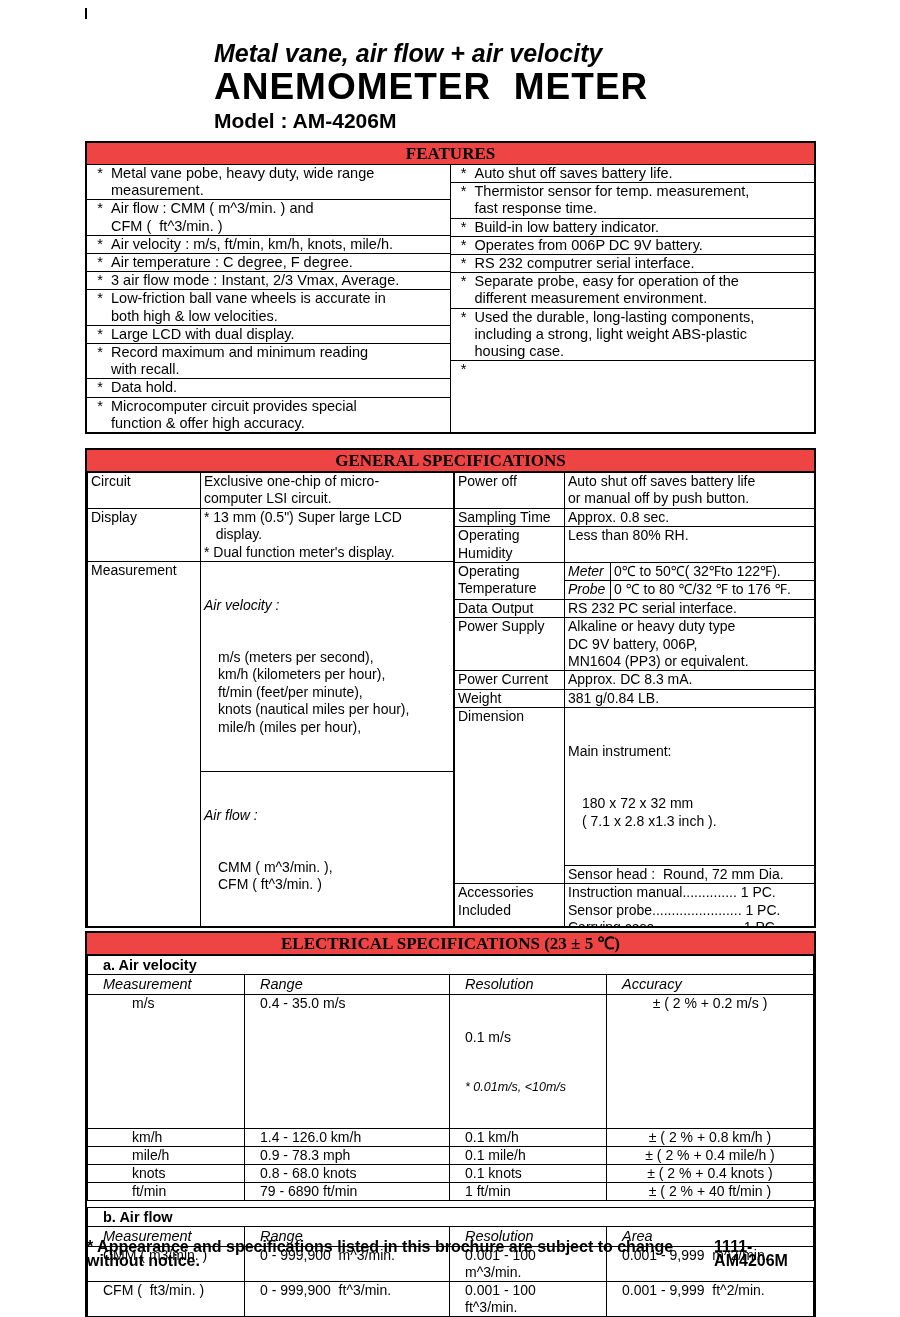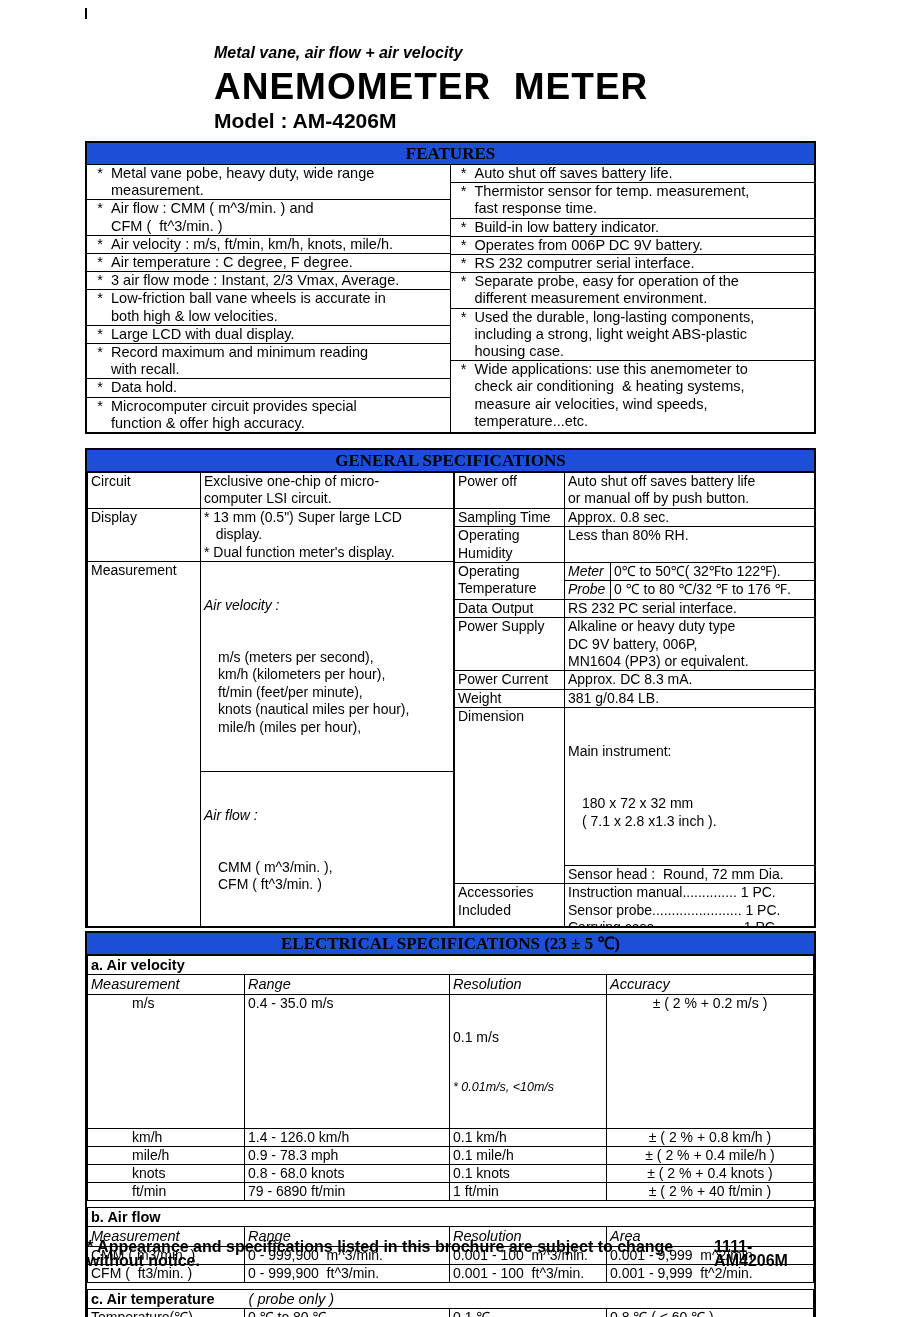--- a/index.html
+++ b/index.html
@@ -3,28 +3,28 @@
 <meta charset="utf-8">
 <style>
   html,body{margin:0;padding:0;}
   body{
     width:900px;height:1317px;background:#ffffff;color:#000;
     font-family:"Liberation Sans",sans-serif;position:relative;overflow:hidden;
   }
   .abs{position:absolute;}
   
   .titleblock{left:214px;top:40px;}
-  .subtitle{font-size:16px;font-weight:bold;font-style:italic;line-height:26px;white-space:pre;}
+  .subtitle{font-size:25px;font-weight:bold;font-style:italic;line-height:26px;white-space:pre;}
   .maintitle{font-size:37px;font-weight:bold;line-height:42px;letter-spacing:1px;white-space:pre;}
   .model{font-size:21px;font-weight:bold;line-height:26px;white-space:pre;}
   .corner-mark{left:85px;top:8px;width:2px;height:11px;background:#000;}
   
   .section{left:85px;width:731px;border:2px solid #000;box-sizing:border-box;background:#fff;}
   .bar{
-    background:#1d4ed8;border-bottom:1px solid #000;text-align:center;
+    background:#ef4444;border-bottom:1px solid #000;text-align:center;
     font-family:"Liberation Serif",serif;font-weight:bold;font-size:17px;
     height:21px;line-height:21px;white-space:pre;
   }
   
   .features{top:141px;}
   .fbody{display:flex;height:267px;overflow:hidden;}
   .fcol{width:50%;display:flex;flex-direction:column;box-sizing:border-box;}
   .fcol.lft{border-right:1px solid #000;}
   .feat{display:flex;border-bottom:1px solid #000;font-size:14.5px;line-height:17.2px;padding:0 2px;}
   .feat:last-child{border-bottom:none;flex:1;}
@@ -38,21 +38,21 @@
     border:1px solid #000;vertical-align:top;padding:0 3px;
     font-size:14px;line-height:17.4px;white-space:pre-wrap;box-sizing:border-box;
   }
   .it{font-style:italic;}
   .ind{padding-left:14px;}
   td.small, .smalltxt{font-size:13.2px;}
   
   .elecsec{top:931px;}
   table.elec{width:100%;border-collapse:collapse;table-layout:fixed;}
   table.elec td{
-    border:1px solid #000;vertical-align:top;padding:0 3px;
+    border:1px solid #000;vertical-align:top;padding:0 15px;
     font-size:14px;line-height:17px;white-space:pre-wrap;box-sizing:border-box;
   }
   table.elec td.sect{font-weight:bold;font-size:14.5px;line-height:18px;}
   table.elec td.hdr{font-style:italic;font-size:14.5px;line-height:19px;}
   table.elec td.meas-a{padding-left:44px;}
   table.elec td.acc{text-align:center;}
   .note{font-style:italic;font-size:12.5px;line-height:14px;}
   .gap{height:6px;}
   .probeonly{font-style:italic;font-weight:normal;margin-left:34px;}
   
@@ -148,24 +148,20 @@
 different measurement environment.</span>
         </div>
       <div class="feat">
           <span class="ast">*</span>
           <span class="txt">Used the durable, long-lasting components,
 including a strong, light weight ABS-plastic
 housing case.</span>
         </div>
       <div class="feat">
           <span class="ast">*</span>
-          <span class="txt">Wide applications: use this anemometer to
-check air conditioning  &amp; heating systems,
-measure air velocities, wind speeds,
-temperature...etc.</span>
         </div>
     </div>
   </div>
 </div>
 
 <div class="abs section genspec">
   <div class="bar">GENERAL SPECIFICATIONS</div>
   <div class="gbody">
 
     <table class="spec" style="width:366px;">

